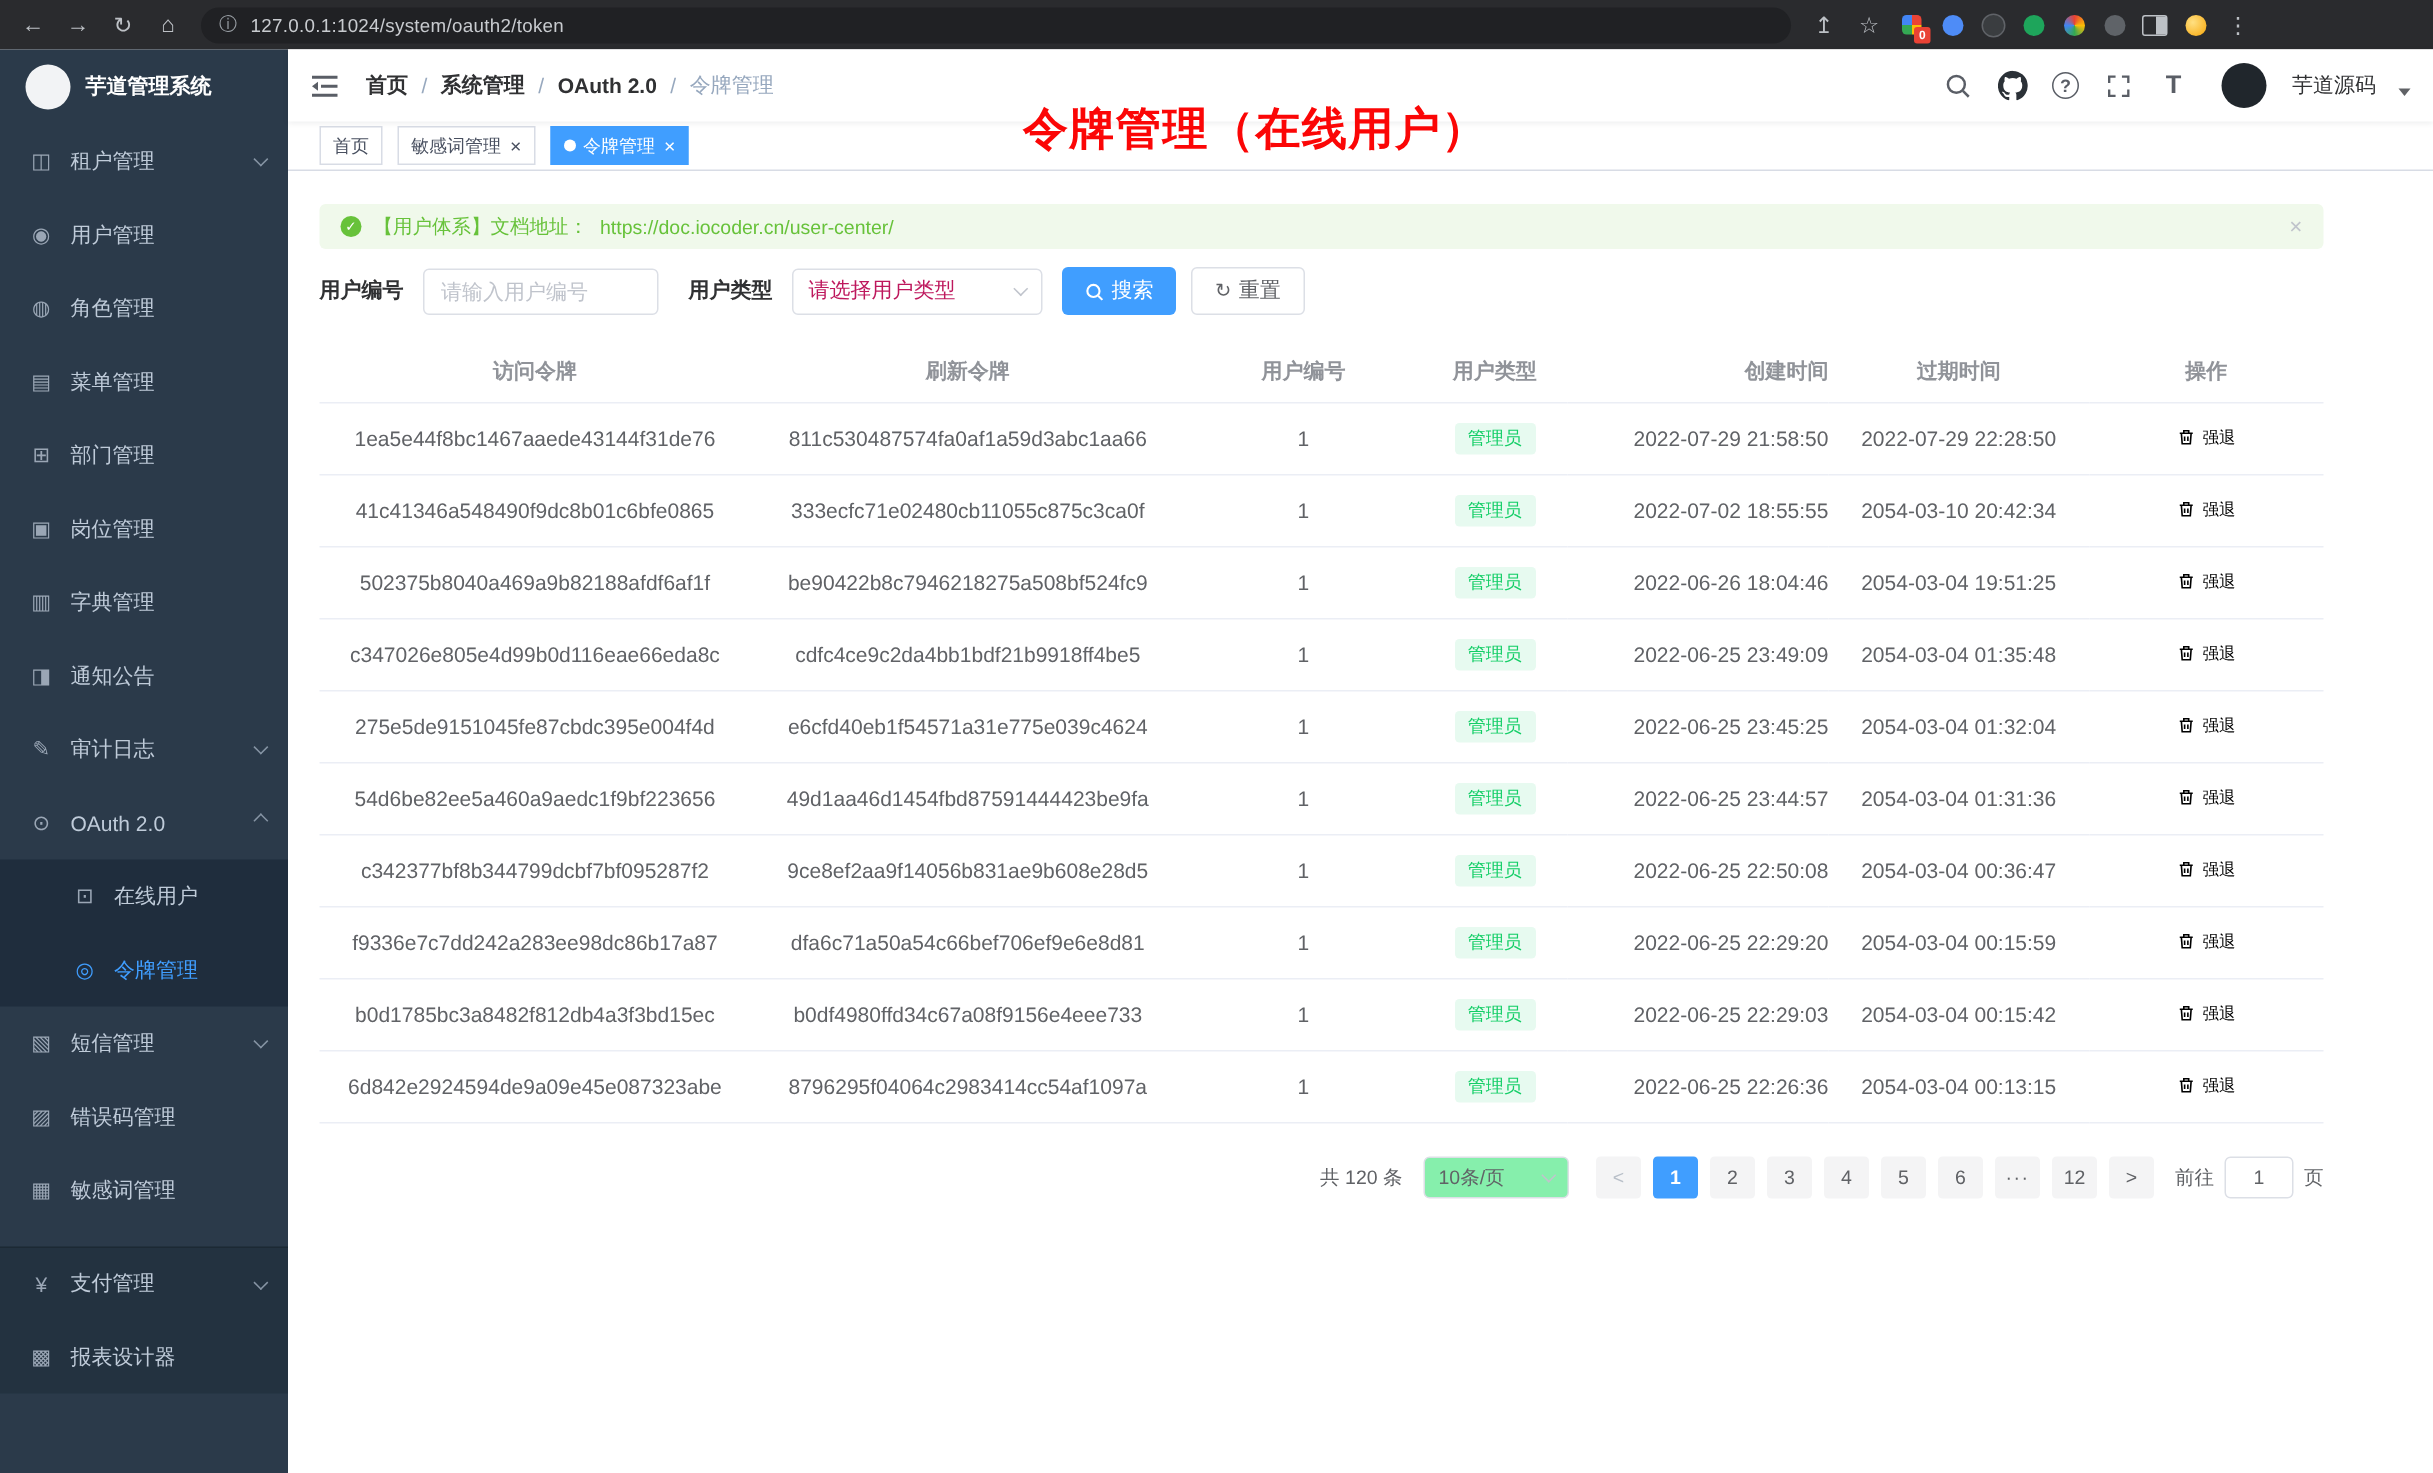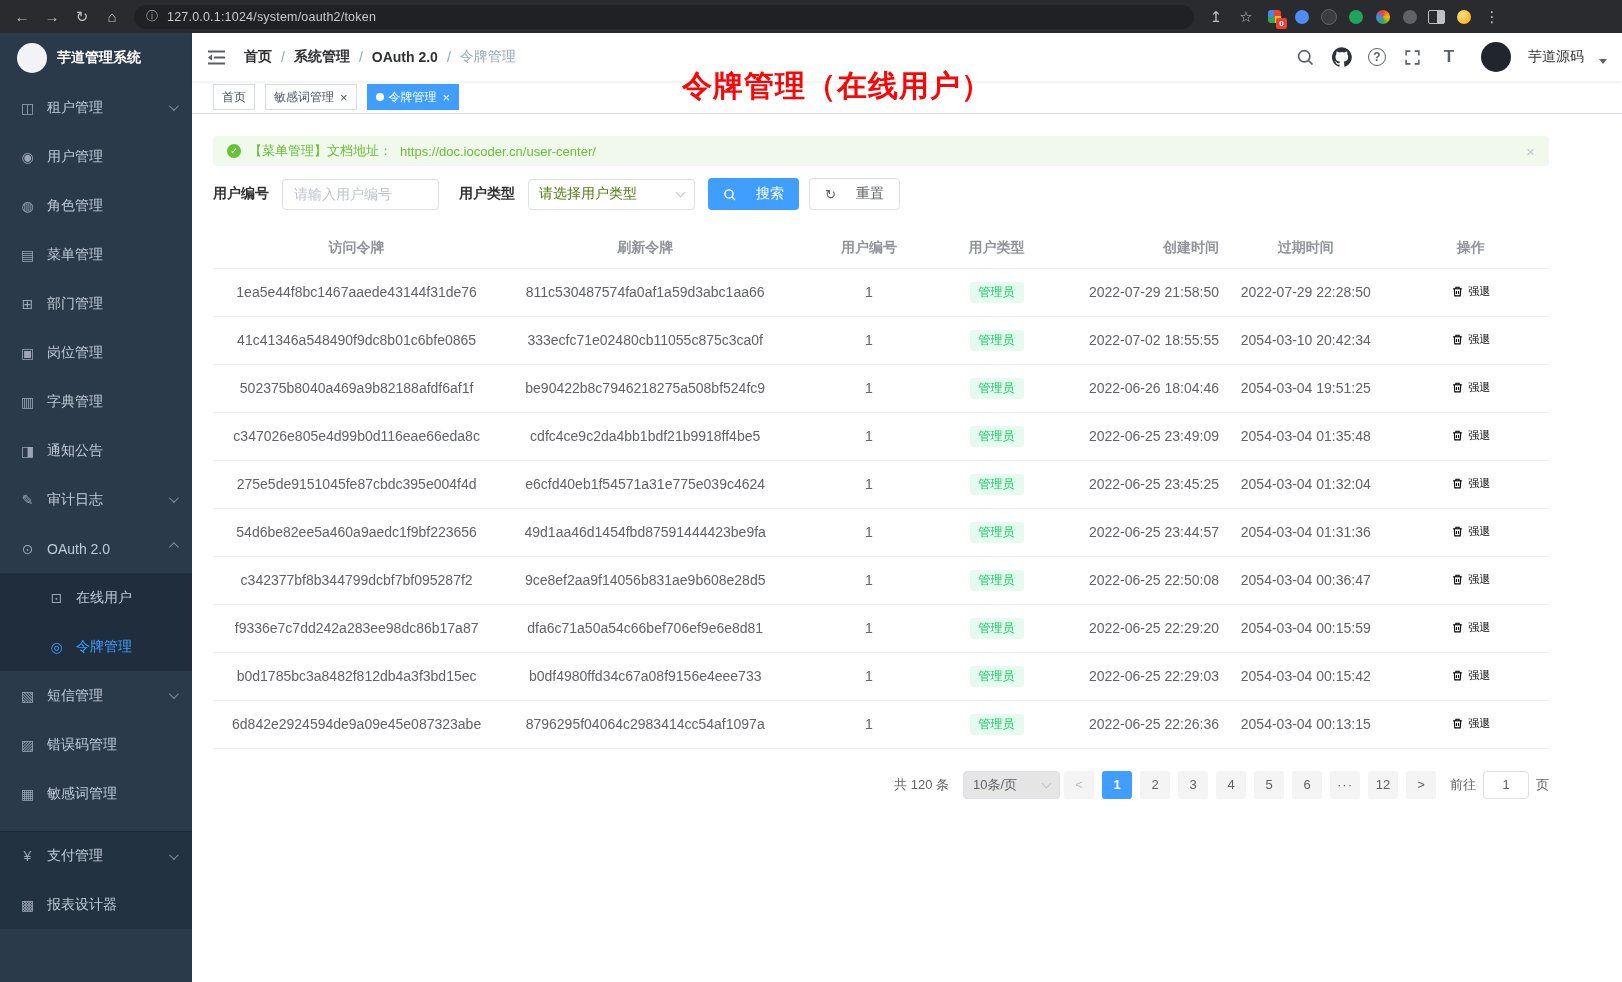--- a/index.html
+++ b/index.html
@@ -74,43 +74,43 @@
   .alert-check { width:14px; height:14px; border-radius:50%; background:#67c23a; color:#fff; font-size:9px; display:flex; align-items:center; justify-content:center; flex-shrink:0; }
   .alert-link { color:#67c23a; text-decoration:none; cursor:pointer; }
   .alert-close { margin-left:auto; color:#c0c4cc; font-size:15px; cursor:pointer; }
 
   .filter { display:flex; align-items:center; margin-top:12px; }
   .f-label { font-size:14px; font-weight:700; color:#303133; margin-right:13px; white-space:nowrap; }
   .f-input { width:157px; height:31px; border:1px solid #dcdfe6; border-radius:4px; padding:0 11px; font-size:14px; color:#606266; outline:none; font-family:inherit; }
   .f-input::placeholder { color:#c0c4cc; }
   .lbl2 { margin-left:20px; }
   .f-select { width:167px; height:31px; border:1px solid #dcdfe6; border-radius:4px; padding:0 10px; display:flex; align-items:center; justify-content:space-between; cursor:pointer; background:#fff; }
-  .f-placeholder { font-size:14px; color:#4d7c0f; }
+  .f-placeholder { font-size:14px; color:#be185d; }
   .caret { width:7px; height:7px; border-right:1.4px solid #c0c4cc; border-bottom:1.4px solid #c0c4cc; transform:rotate(45deg); margin-top:-3px; flex-shrink:0; }
-  .btn { height:32px; border-radius:4px; font-size:14px; display:inline-flex; align-items:center; gap:20px; cursor:pointer; font-family:inherit; border:none; }
+  .btn { height:32px; border-radius:4px; font-size:14px; display:inline-flex; align-items:center; gap:5px; cursor:pointer; font-family:inherit; border:none; }
   .btn-primary { background:#409eff; color:#fff; padding:0 15px; margin-left:13px; }
   .btn-plain { background:#fff; color:#606266; border:1px solid #dcdfe6; padding:0 15px; margin-left:10px; }
   .reset-glyph { font-size:13px; }
 
   .grid { width:100%; border-collapse:collapse; margin-top:18px; table-layout:fixed; }
   .grid th { height:40px; font-size:14px; color:#909399; font-weight:700; border-bottom:1px solid #ebeef5; text-align:center; }
   .grid td { height:48px; font-size:14px; color:#606266; border-bottom:1px solid #ebeef5; text-align:center; white-space:nowrap; overflow:hidden; }
   .grid th:nth-child(1), .grid td:nth-child(1) { width:21.5%; }
   .grid th:nth-child(2), .grid td:nth-child(2) { width:21.7%; }
   .grid th:nth-child(3), .grid td:nth-child(3) { width:11.8%; }
   .grid th:nth-child(4), .grid td:nth-child(4) { width:7.3%; }
   .grid th:nth-child(5), .grid td:nth-child(5) { width:13%;text-align:right; }
   .grid th:nth-child(6), .grid td:nth-child(6) { width:13%; }
   .grid th:nth-child(7), .grid td:nth-child(7) { width:11.7%; }
   .badge { display:inline-block; padding:2px 9px; font-size:12px; border-radius:3px; background:#e7faf0; color:#13ce66; }
   .action-link { color:#000000; display:inline-flex; align-items:center; gap:4px; cursor:pointer; font-size:11px; }
 
   .pagination { display:flex; align-items:center; justify-content:flex-end; margin-top:22px; font-size:13px; color:#606266; }
   .total { margin-right:14px; }
-  .size-select { width:97px; height:28px; border:1px solid #dcdfe6; border-radius:4px; display:flex; align-items:center; justify-content:space-between; padding:0 9px; cursor:pointer; font-size:13px; background:#e5e5e5; }
+  .size-select { width:97px; height:28px; border:1px solid #dcdfe6; border-radius:4px; display:flex; align-items:center; justify-content:space-between; padding:0 9px; cursor:pointer; margin-right:14px; font-size:13px; background:#86efac; }
   #pages { display:inline-flex; align-items:center; }
   .pg-btn { min-width:30px; height:28px; padding:0 4px; background:#f4f4f5; border-radius:3px; display:inline-flex; align-items:center; justify-content:center; margin:0 4px; cursor:pointer; font-size:13px; color:#606266; }
   .pg-btn.active { background:#409eff; color:#fff; font-weight:700; }
   .pg-btn.prev { color:#b8bfc8; }
   .pg-btn.more { letter-spacing:1px; }
   .goto-label { margin-left:10px; }
   .goto-input { width:46px; height:28px; border:1px solid #dcdfe6; border-radius:4px; text-align:center; margin:0 7px; font-size:13px; color:#606266; outline:none; font-family:inherit; }
 
   .annotation { position:absolute; left:682px; top:66px; font-size:30px; font-weight:700; color:#fb0606; letter-spacing:1px; z-index:30; pointer-events:none; white-space:nowrap; }
 </style>
@@ -282,21 +282,21 @@
         <span class="tag active">
           <span class="tag-dot"></span>
           <span class="tag-label">令牌管理</span>
           <span class="tag-close">×</span>
         </span>
       </div>
 
     <div class="content">
       <div class="alert">
         <span class="alert-check">✓</span>
-        <span class="alert-text">【菜单管理】文档地址：</span>
+        <span class="alert-text">【用户体系】文档地址：</span>
         <a class="alert-link">https://doc.iocoder.cn/user-center/</a>
         <span class="alert-close">×</span>
       </div>
 
       <div class="filter">
         <label class="f-label">用户编号</label>
         <input class="f-input" placeholder="请输入用户编号" style="">
         <label class="f-label lbl2">用户类型</label>
         <div class="f-select">
           <span class="f-placeholder">请选择用户类型</span>

